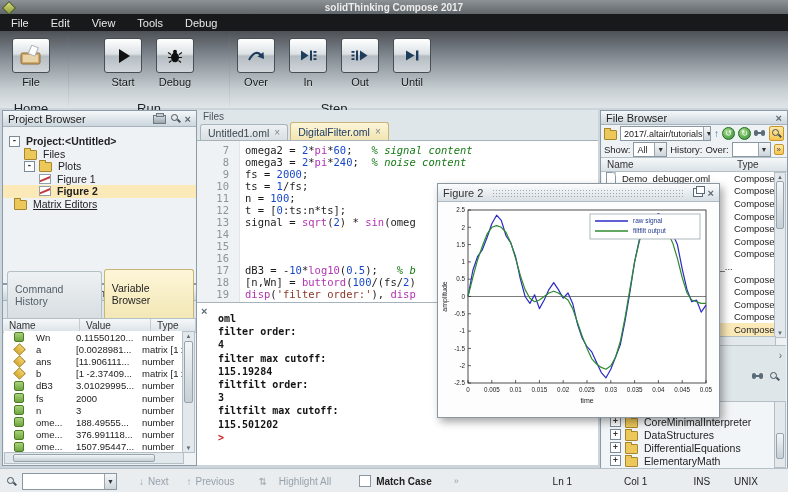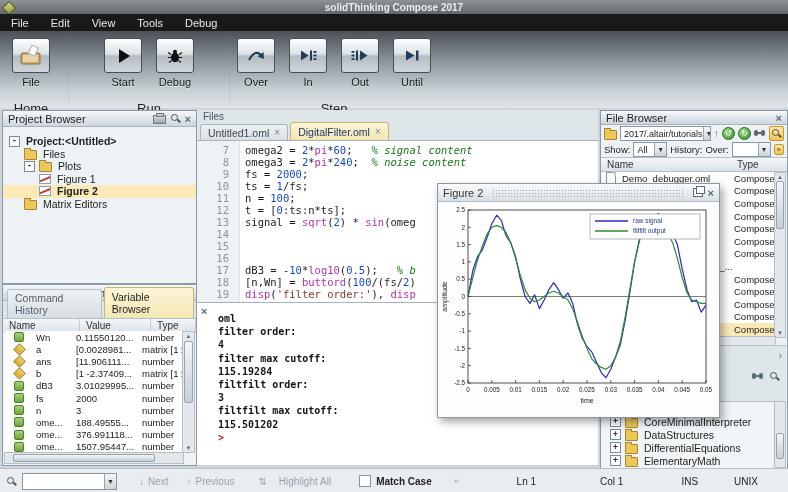--- a/index.html
+++ b/index.html
@@ -73,21 +73,21 @@
   .i-chk{width:10px;height:10px;background:#fff;border:1px solid #8996a0}
 
   
   .trow{display:flex;align-items:center;gap:4px;height:12.5px;font-size:10.5px;color:#222;white-space:nowrap}
   .trow.bold .tlabel{font-weight:bold}
   .trow.sel{background:#fbe9b8}
   .tlabel{padding:0 2px}
 
   
   .stabs{display:flex;align-items:flex-end;height:17px;padding-left:4px;background:#dfe6ea;border-bottom:1px solid #b4bfc6}
-  .stab{height:14px;padding:7px 7px;font-size:10.5px;color:#55606a;display:flex;align-items:center;
+  .stab{height:14px;padding:16px 7px;font-size:10.5px;color:#55606a;display:flex;align-items:center;
     border:1px solid #b4bfc6;border-bottom:none;border-radius:3px 3px 0 0;background:linear-gradient(#eef1f3,#d8dee2);margin-right:2px}
   .stab.active{background:linear-gradient(#fdf6d8,#f3e7b6);border-color:#c7b577;color:#222;height:16px}
   .vhead{display:flex;height:13px;background:linear-gradient(#f5f8fa,#dbe2e7);border-bottom:1px solid #b4bfc6;
     font-size:10px;color:#333;align-items:center}
   .vhead span{border-right:1px solid #c3ccd2;padding-left:6px;height:100%;display:flex;align-items:center}
   .vrow{display:flex;align-items:center;height:12.2px;font-size:9.5px;color:#222;background:#fff;white-space:nowrap}
   .vrow .vi{width:22px;padding-left:10px;display:flex;align-items:center}
   .vrow .vn{width:40px;overflow:hidden}
   .vrow .vv{width:66px;overflow:hidden}
   .vrow .vt{flex:1;overflow:hidden}
@@ -138,21 +138,21 @@
   #figtitle{height:17px;background:linear-gradient(#fbfcfd,#d9dfe4);border-bottom:1px solid #b0bac2;
     display:flex;align-items:center;padding:0 5px;gap:5px}
   #figtitle .ft{font-size:11px;color:#333}
   .dotgrip{flex:1;height:8px;margin:0 4px;
     background-image:radial-gradient(circle,#9aa6ae 0.8px,transparent 0.95px);background-size:3px 3px}
 
   
   #statusbar{left:0;top:468px;width:788px;height:24px;background:#e9edf0;border-top:1px solid #b7c1c8;
     display:flex;align-items:center;font-size:10px;color:#222;gap:0}
   .gray{color:#98a2aa}
-  #statusbar .rgrp{margin-left:auto;display:flex;gap:16px;align-items:center}
+  #statusbar .rgrp{margin-left:auto;display:flex;gap:4px;align-items:center}
 </style>
 </head>
 <body>
 
 <div id="titlebar" class="abs">
   <span id="app-icon"></span>
   <span class="ttxt">solidThinking Compose 2017</span>
 </div>
 
 <div id="menubar" class="abs">
@@ -276,21 +276,21 @@
         <span class="tlabel">Plots</span>
       </div>
       <div class="trow" style="padding-left: 36px;">
         <span class="ic i-fig"></span>
         <span class="tlabel">Figure 1</span>
       </div>
       <div class="trow sel bold" style="padding-left: 36px;">
         <span class="ic i-fig"></span>
         <span class="tlabel">Figure 2</span>
       </div>
-      <div class="trow" style="padding-left: 21px;">
+      <div class="trow" style="padding-left: 11px; text-decoration: underline;">
         <span class="ic i-folder"></span>
         <span class="tlabel">Matrix Editors</span>
       </div>
     </div>
 </div>
 
 <div class="panel" style="left:2px;top:284px;width:193px;height:180px">
   <div class="phead">
     <span>Session Information</span>
     <span class="sp"></span>

